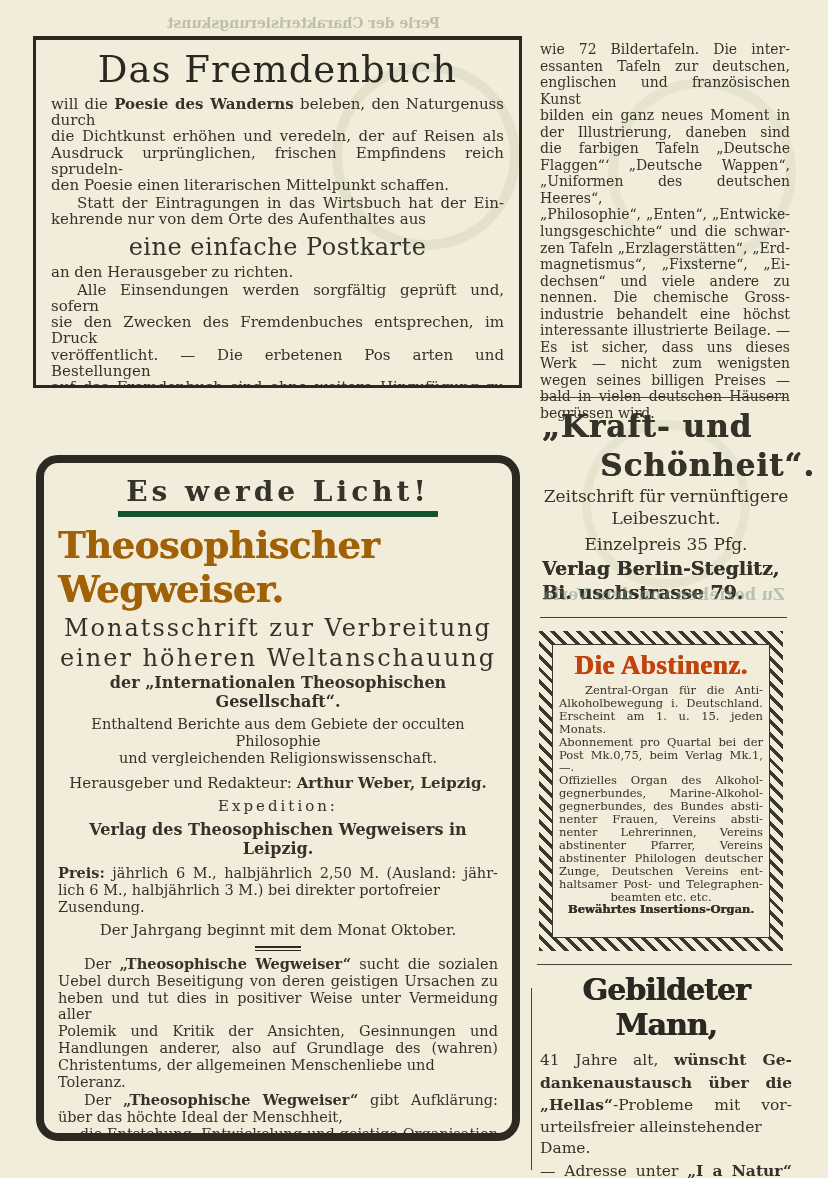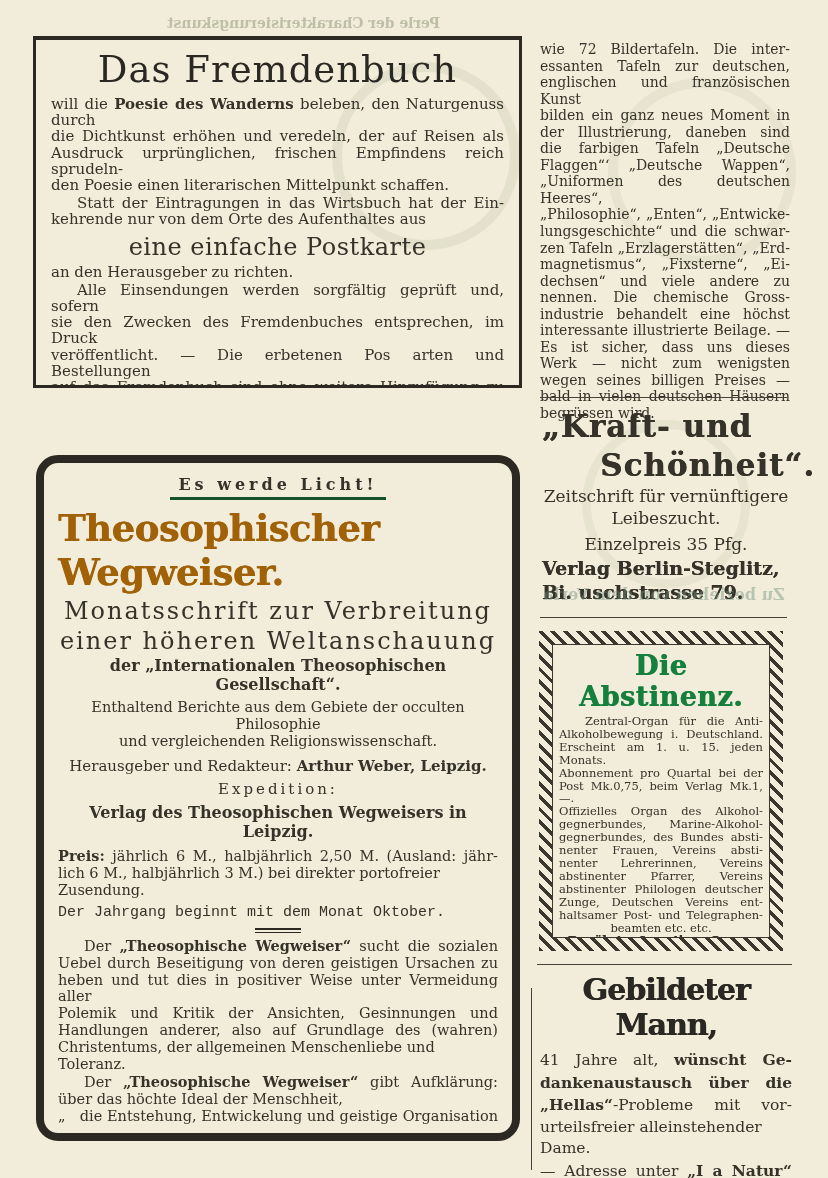--- a/index.html
+++ b/index.html
@@ -29,34 +29,34 @@
         background:repeating-linear-gradient(90deg,#2b2922 0 148px,rgba(43,41,34,0) 148px 157px);}
   .b1-title{margin:2px 0 5px;font-size:37px;font-weight:normal;text-align:center;letter-spacing:1px;color:#2a2822;}
   .b1-body{font-size:15px;line-height:16.2px;margin-top:2px;}
   .b1-sub{font-size:24px;text-align:center;margin:5px 0 3px;letter-spacing:0.5px;}
   .b1-name{font-size:26px;font-weight:bold;text-align:center;margin-top:5px;letter-spacing:0.5px;}
 
   
   .box2{position:absolute;left:36px;top:455px;width:484px;height:686px;box-sizing:border-box;
         border:8px solid #2b2922;border-radius:22px;padding:8px 14px;overflow:hidden;}
   .b2-banner-wrap{text-align:center;margin-top:4px;}
-  .b2-banner{display:inline-block;font-size:16px;font-weight:bold;letter-spacing:4px;
-        border-bottom:3px solid #14532d;padding:0 8px 3px;}
+  .b2-banner{display:inline-block;font-size:28px;font-weight:bold;letter-spacing:4px;
+        border-bottom:6px solid #14532d;padding:0 8px 3px;}
   .b2-title{margin:6px 0 2px;font-size:37px;font-weight:bold;text-align:left;letter-spacing:-0.5px;
         color:#a16207;text-shadow:0.5px 0 currentColor;}
   .b2-sub{font-size:24px;text-align:center;letter-spacing:2px;line-height:30px;}
   .b2-organ{font-size:16px;font-weight:bold;text-align:center;line-height:19px;}
   .b2-organ.first{margin-top:5px;}
   .b2-enth{font-size:14.5px;text-align:center;line-height:17px;}
   .b2-enth.first{margin-top:5px;}
   .b2-line{font-size:15px;margin-top:7px;}
   .b2-exp{font-size:15px;text-align:center;letter-spacing:3px;margin-top:5px;}
   .b2-verlag{font-size:16px;font-weight:bold;text-align:center;margin-top:5px;}
   .b2-preis{font-size:14.5px;line-height:17px;margin-top:6px;}
-  .b2-jahr{font-size:15px;text-align:left;margin-top:5px;font-family:Liberation Mono, monospace;}
+  .b2-jahr{font-size:15px;text-align:center;margin-top:5px;}
   .mini-divider{width:46px;height:2px;margin:7px auto 5px;border-top:2px solid #2b2922;border-bottom:1px solid #2b2922;}
   .b2-para{font-size:14.5px;line-height:16.8px;margin-top:2px;}
 
   
   .rtext{position:absolute;left:540px;top:41px;width:250px;font-size:14px;line-height:16.55px;}
   .hrule{position:absolute;border-top:1.5px solid #45423a;}
   .r1{left:540px;top:397px;width:247px;}
   .r2{left:540px;top:617px;width:247px;}
   .r3{left:537px;top:964px;width:255px;}
   .vrule{position:absolute;left:531px;top:988px;height:182px;border-left:1.5px solid #45423a;}
@@ -66,22 +66,22 @@
   .k-t2{font-size:31px;font-weight:bold;letter-spacing:1px;text-shadow:0.5px 0 currentColor;line-height:40px;padding-left:58px;}
   .k-s{font-size:17px;text-align:center;line-height:22px;}
   .k-price{margin-top:3px;line-height:24px;}
   .k-b{font-size:19px;font-weight:bold;text-align:left;line-height:24px;text-shadow:0.3px 0 currentColor;}
 
   .abst-frame{position:absolute;left:539px;top:631px;width:244px;height:320px;box-sizing:border-box;
         padding:13px;background:
         repeating-linear-gradient(45deg,#3a372e 0 3.5px,rgba(58,55,46,0) 3.5px 9px);}
   .abst-inner{width:100%;height:100%;box-sizing:border-box;background:#f2edda;
         border:1.5px solid #3a372e;padding:2px 6px;overflow:hidden;}
-  .a-title{margin:3px 0 3px;font-size:27px;text-align:center;color:#15803d;
-        font-weight:bold;text-shadow:0.7px 0 currentColor;letter-spacing:0.5px;}
+  .a-title{margin:3px 0 3px;font-size:27px;text-align:center;color:#c2410c;
+        font-weight:bold;text-shadow:0.7px 0 currentColor;letter-spacing:0.5px;font-family:Liberation Serif, serif;}
   .a-body{font-size:11.5px;line-height:12.9px;}
 
   .geb{position:absolute;left:540px;top:972px;width:252px;}
   .g-title{margin:0;font-size:30px;font-weight:bold;text-align:center;letter-spacing:-1px;
         color:#2a2822;text-shadow:0.6px 0 currentColor;}
   .g-body{font-size:15.5px;line-height:21.5px;margin-top:7px;}
 </style>
 </head>
 <body>
 

